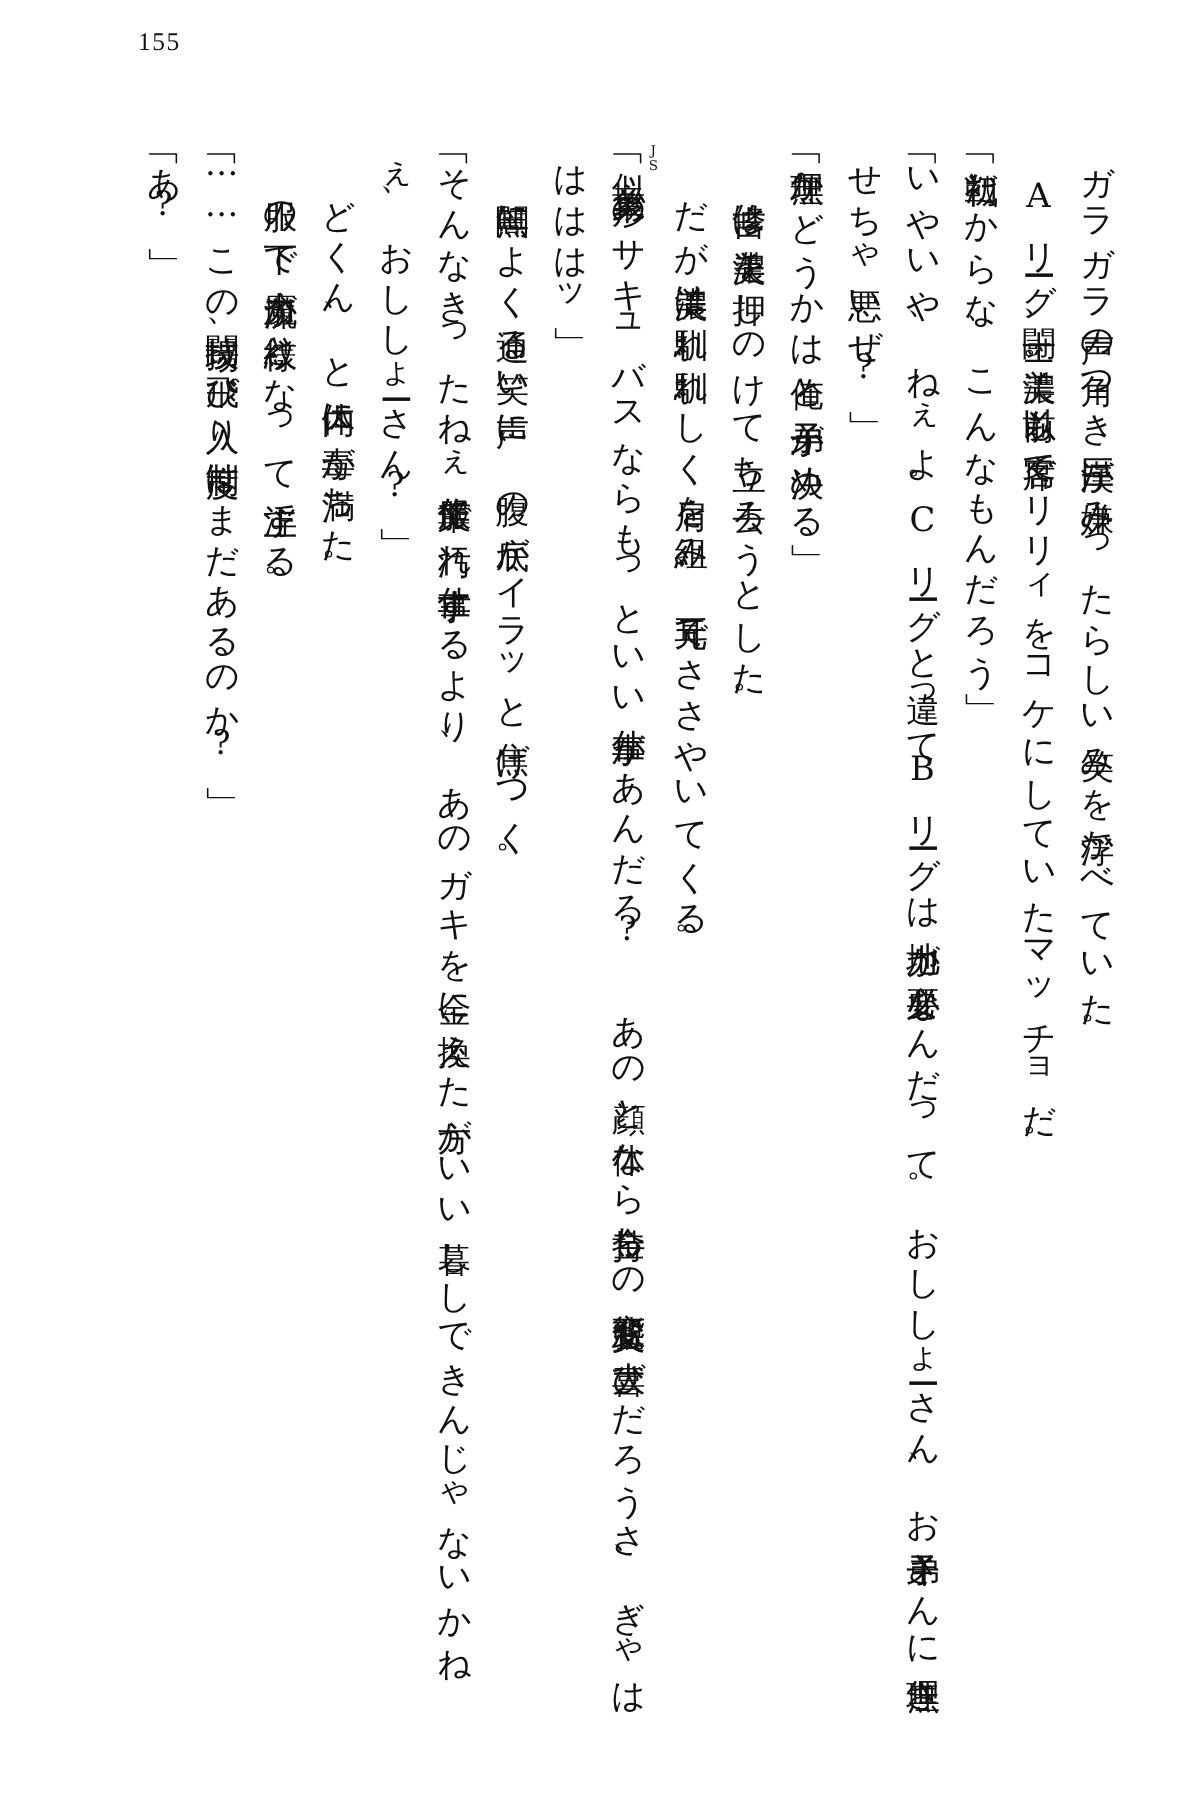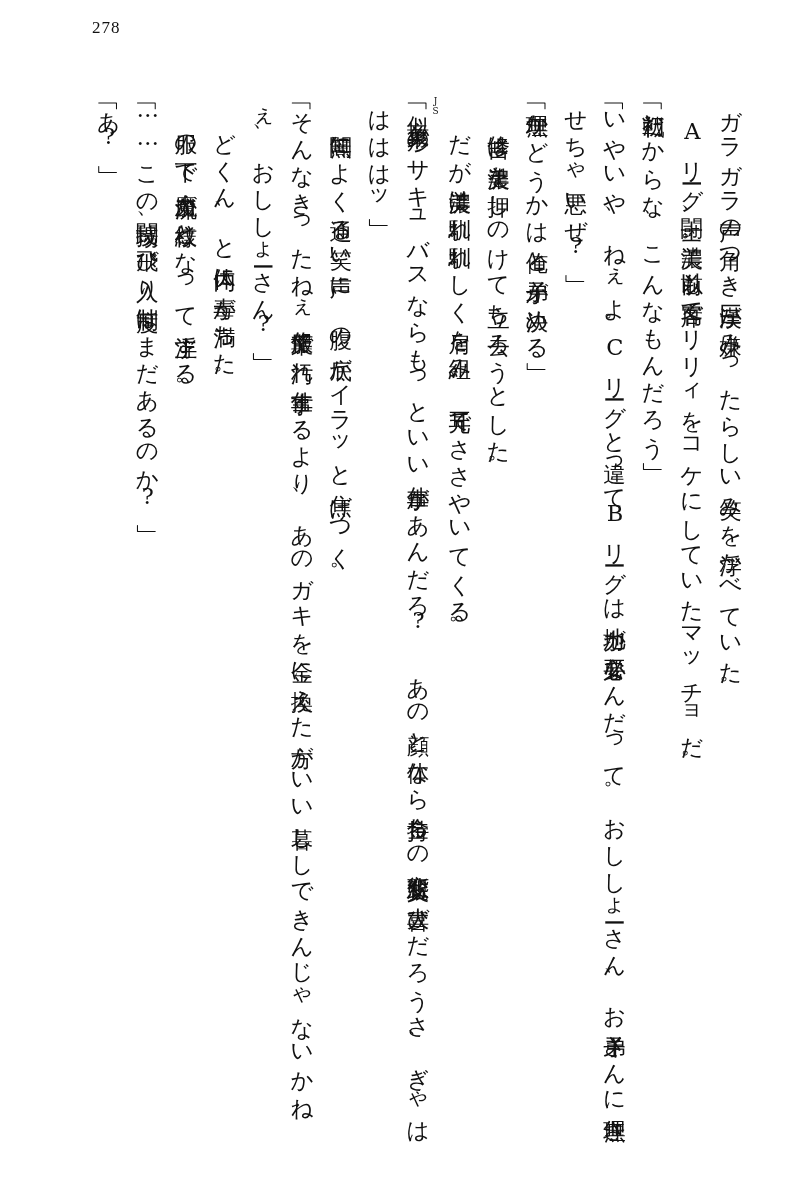--- a/index.html
+++ b/index.html
@@ -69,21 +69,21 @@
   }
   .small-annot {
     font-size: 9px;
   }
 </style>
 </head>
 <body>
 
 <div class="page">
 
-  <div class="page-number">278</div>
+  <div class="page-number">155</div>
 
   <div class="text-block">
     <p class="para">ガラガラ声の角つき巨漢が嫌みったらしい笑みを浮かべていた。</p>
     <p class="para indent">Aリーグ闘士、美濃。以前も客席でリリィをコケにしていたマッチョだ。</p>
     <p class="para">「初戦だからな、こんなもんだろう」</p>
     <p class="para">「いやいや、ねぇよ。Cリーグと違ってBリーグは地力が必要なんだって。おししょーさん、お弟子さんに無理させちゃ悪いぜ?」</p>
     <p class="para">「無理かどうかは俺と弟子が決める」</p>
     <p class="para indent">修吉は美濃を押しのけて立ち去ろうとした。</p>
     <p class="para indent">だが美濃は馴れ馴れしく肩を組み、耳元でささやいてくる。</p>
     <p class="para"><span>「<span class="ruby-wrap"><ruby>似童象形<rt class="small-annot">JS</rt></ruby></span>のサキュバスならもっといい仕事があんだろ? あの顔と体なら金持ちの変態親父も大喜びだろうさ、ぎゃははははッ」</span></p>

